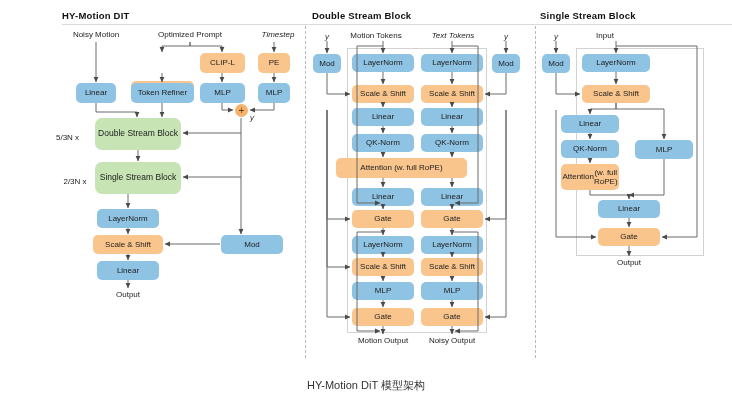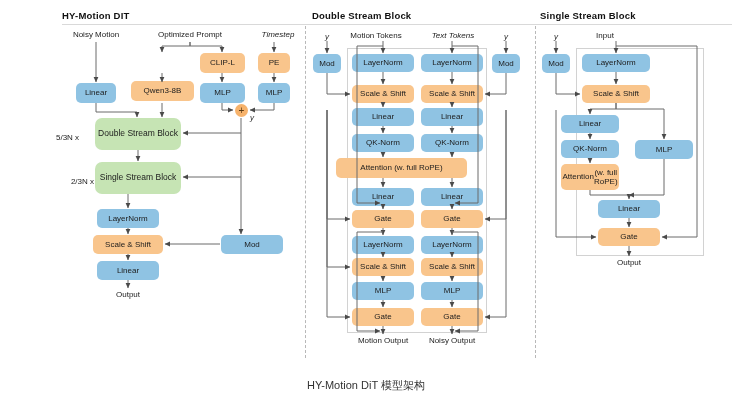--- a/index.html
+++ b/index.html
@@ -40,28 +40,29 @@
 
   <div class="lbl" style="left:64px;top:30px;width:64px;">Noisy Motion</div>
   <div class="lbl" style="left:135px;top:30px;width:110px;">Optimized Prompt</div>
   <div class="lbl" style="left:250px;top:30px;width:56px;font-style:italic;">Timestep</div>
 
   <div class="node orange" style="left:131px;top:53px;width:63px;height:20px;margin-top:28px;">Qwen3-8B</div>
   <div class="node orange" style="left:200px;top:53px;width:45px;height:20px;">CLIP-L</div>
   <div class="node orange" style="left:258px;top:53px;width:32px;height:20px;">PE</div>
 
   <div class="node blue" style="left:76px;top:83px;width:40px;height:20px;">Linear</div>
+  <div class="node blue" style="left:131px;top:83px;width:63px;height:20px;">Token Refiner</div>
   <div class="node blue" style="left:200px;top:83px;width:45px;height:20px;">MLP</div>
   <div class="node blue" style="left:258px;top:83px;width:32px;height:20px;">MLP</div>
 
   <div class="plus" style="left:235px;top:104px;">+</div>
   <div class="lbl ital" style="left:247px;top:113px;width:10px;">y</div>
 
   <div class="lbl" style="left:56px;top:133px;width:38px;text-align:left;">5/3N x</div>
-  <div class="lbl" style="left:56px;top:177px;width:38px;text-align:right;">2/3N x</div>
+  <div class="lbl" style="left:56px;top:177px;width:38px;text-align:center;">2/3N x</div>
 
   <div class="node green" style="left:95px;top:118px;width:86px;height:32px;">Double Stream Block</div>
   <div class="node green" style="left:95px;top:162px;width:86px;height:32px;">Single Stream Block</div>
 
   <div class="node blue" style="left:97px;top:209px;width:62px;height:19px;">LayerNorm</div>
   <div class="node orange" style="left:93px;top:235px;width:70px;height:19px;">Scale &amp; Shift</div>
   <div class="node blue" style="left:97px;top:261px;width:62px;height:19px;">Linear</div>
   <div class="lbl" style="left:98px;top:290px;width:60px;">Output</div>
 
   <div class="node blue" style="left:221px;top:235px;width:62px;height:19px;">Mod</div>

